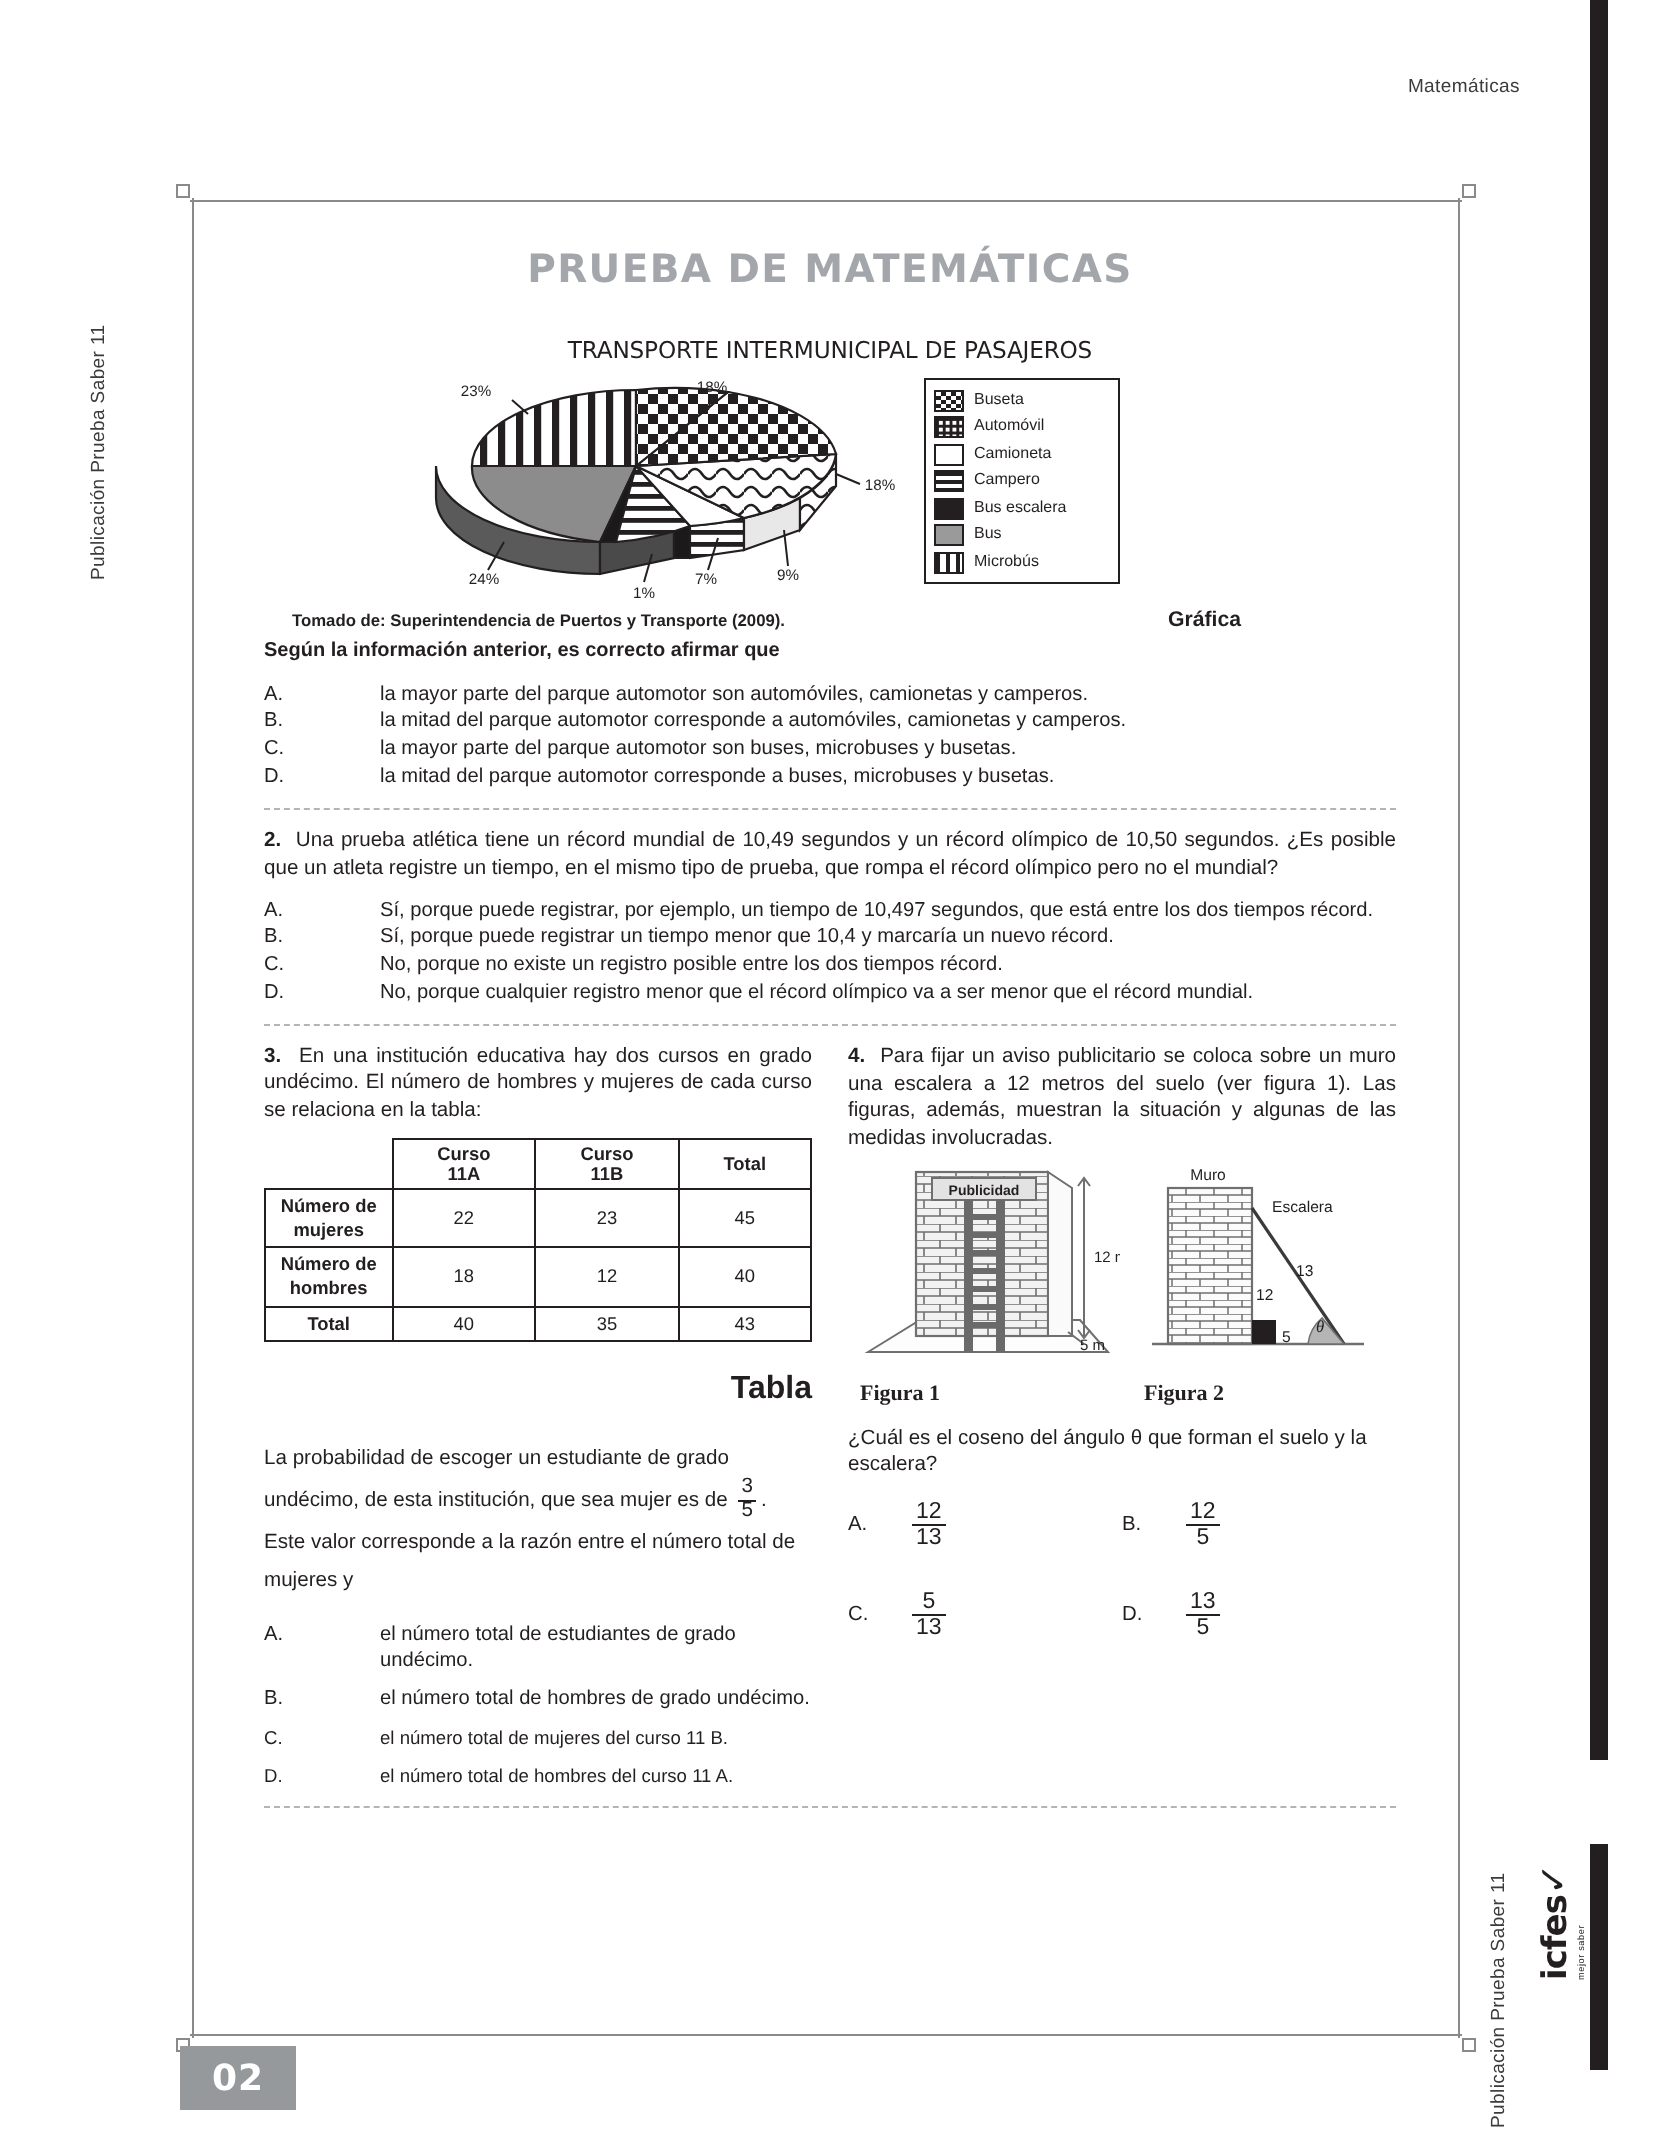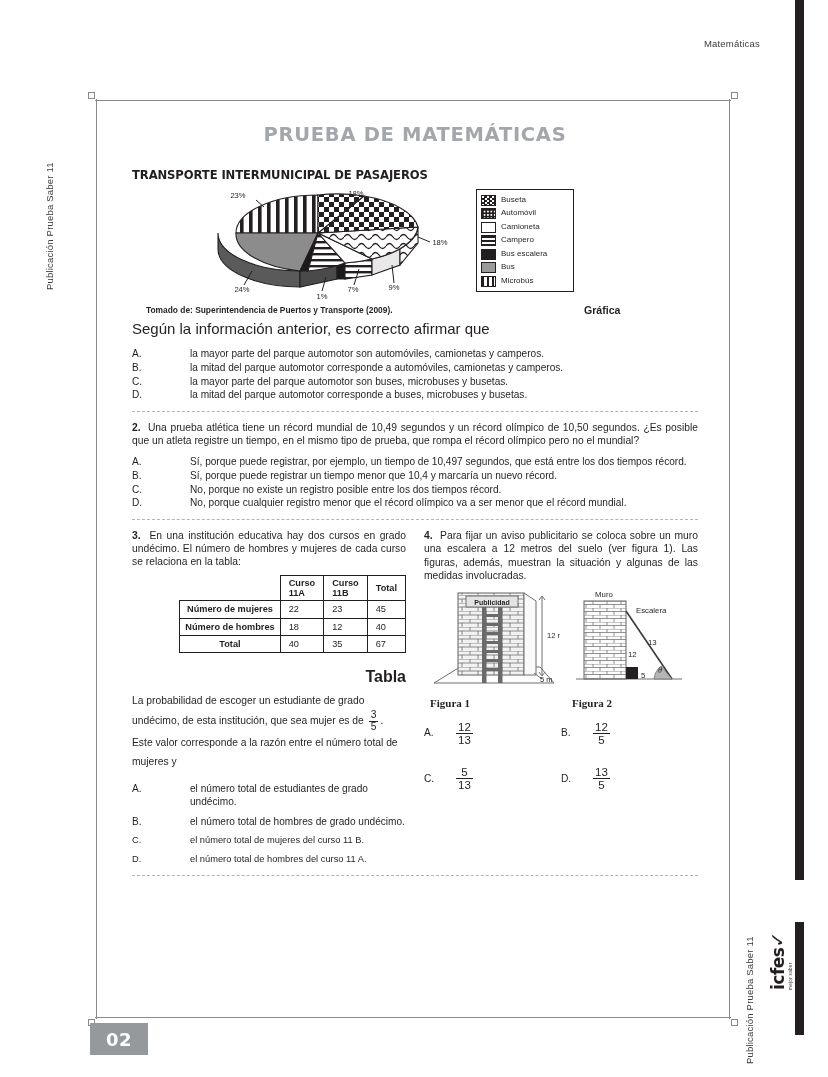--- a/index.html
+++ b/index.html
@@ -121,28 +121,28 @@
   .opt .letter { width: 26px; flex: 0 0 26px; }
   .opt .otext { flex: 1; margin-left: 32px; }
 
   .dashed {
     border-top: 1.2px dashed #b4b4b4;
     margin: 9px 0 9px 0;
   }
 
   
   .chart-title {
-    text-align:left; font-weight:700; font-size:11.6px;
+    text-align:center; font-weight:400; font-size:11.6px;
     font-family:"DejaVu Sans", sans-serif;
     margin: 9px 0 4px 0; letter-spacing:-.1px;
   }
   .chart-row { position: relative; height: 116px; }
   .pie-svg { position:absolute; left: 72px; top: 0; }
   .legend {
-    position: absolute; left: 344px; top: 2px;
+    position: absolute; left: 330px; top: 2px;
     width: 98px;
     border: 1.2px solid #231f20;
     padding: 3px 4px;
   }
   .legend-item { display:flex; align-items:center; height:13.5px; }
   .legend-swatch {
     width: 15px; height: 11px; border: 1px solid #231f20;
     margin-right: 5px; flex: 0 0 15px;
   }
   .legend-label { font-size: 8px; }
@@ -163,22 +163,22 @@
   .col.right { width: 274px; }
 
   
   table.tbl {
     border-collapse: collapse;
     margin: 7px 0 0 auto;
     font-size: 9.2px;
   }
   table.tbl td, table.tbl th {
     border: 1px solid #231f20;
-    padding: 2px 8px;
-    text-align: left;
+    padding: 2px 22px;
+    text-align: center;
     font-weight: 400;
   }
   table.tbl th { font-weight: 700; line-height:1.1; }
   table.tbl td.rowhead { font-weight:700; text-align:center; padding: 2px 5px; }
   .tbl-cap { text-align: right; font-weight:700; font-size:16px; margin-top:13px; }
 
   
   .frac {
     display: inline-flex; flex-direction: column;
     vertical-align: middle; text-align:center;
@@ -376,21 +376,21 @@
           <span class="legend-label">Microbús</span>
         </div>
       </div>
     </div>
 
     <div class="source-row">
       <div class="source">Tomado de: Superintendencia de Puertos y Transporte (2009).</div>
       <div class="figcap-right">Gráfica</div>
     </div>
 
-    <div style="font-size:15px;">Según la información anterior, es correcto afirmar que</div>
+    <div style="font-size:10px;font-weight:bold;">Según la información anterior, es correcto afirmar que</div>
 
     <div class="options">
       <div class="opt">
         <span class="letter">A.</span>
         <span class="otext">la mayor parte del parque automotor son automóviles, camionetas y camperos.</span>
       </div>
       <div class="opt">
         <span class="letter">B.</span>
         <span class="otext">la mitad del parque automotor corresponde a automóviles, camionetas y camperos.</span>
       </div>
@@ -465,27 +465,27 @@
         <tr>
           <td class="rowhead">Número de hombres</td>
           <td>18</td>
           <td>12</td>
           <td>40</td>
         </tr>
         <tr>
           <td class="rowhead">Total</td>
           <td>40</td>
           <td>35</td>
-          <td>67</td>
+          <td>43</td>
         </tr>
       </tbody>
         </table>
       <div class="tbl-cap">Tabla</div>
 
-      <div class="para-tall" style="margin-top:4px;">
+      <div class="para-tall" style="margin-top:15px;">
         <span>La probabilidad de escoger un estudiante de grado undécimo, de esta institución, que sea mujer es de</span>
         <span class="frac">
           <span class="num">3</span>
           <span class="den">5</span>
         </span><span>. Este valor corresponde a la razón entre el número total de mujeres y</span>
       </div>
 
       <div class="options" style="margin-top:12px;">
         <div class="opt" style="margin-bottom:7px;">
           <span class="letter">A.</span>
@@ -581,20 +581,21 @@
             <text x="64" y="26" font-size="7.8" font-family="Liberation Sans, sans-serif" fill="#231f20">Escalera</text>
             <text x="76" y="58" font-size="7.8" font-family="Liberation Sans, sans-serif" fill="#231f20">13</text>
             <text x="56" y="70" font-size="7.8" font-family="Liberation Sans, sans-serif" fill="#231f20">12</text>
             <text x="69" y="91" font-size="7.8" font-family="Liberation Sans, sans-serif" fill="#231f20">5</text>
             <text x="86" y="86" font-size="8.4" font-style="italic" font-family="Liberation Serif, serif" fill="#231f20">θ</text>
           </svg>
           <div class="figcap">Figura 2</div>
         </div>
       </div>
 
+      <div style="margin-top:8px;font-size:10.3px;line-height:1.3;">¿Cuál es el coseno del ángulo θ que forman el suelo y la escalera?</div>
 
       <div class="frac-opts">
         <div class="half">
           <div class="opt-frac">
             <span class="letter">A.</span>
             <span class="frac big">
               <span class="num">12</span>
               <span class="den">13</span>
             </span>
           </div>

